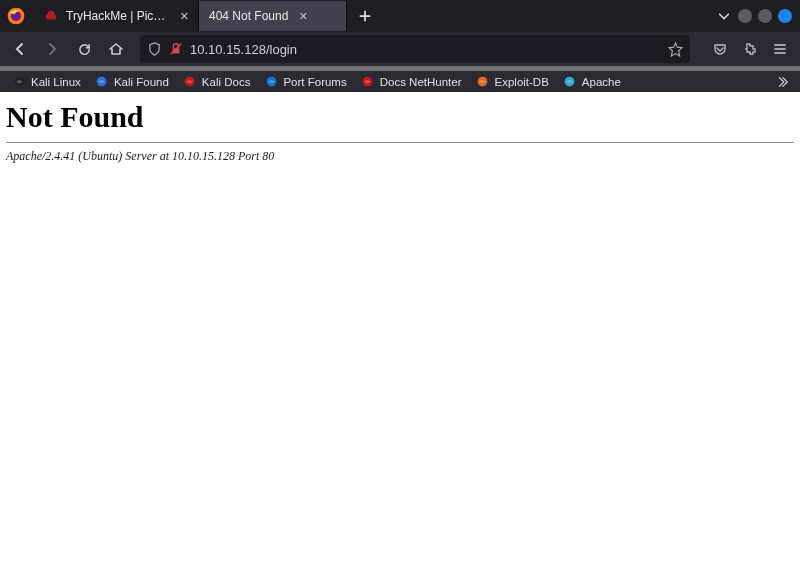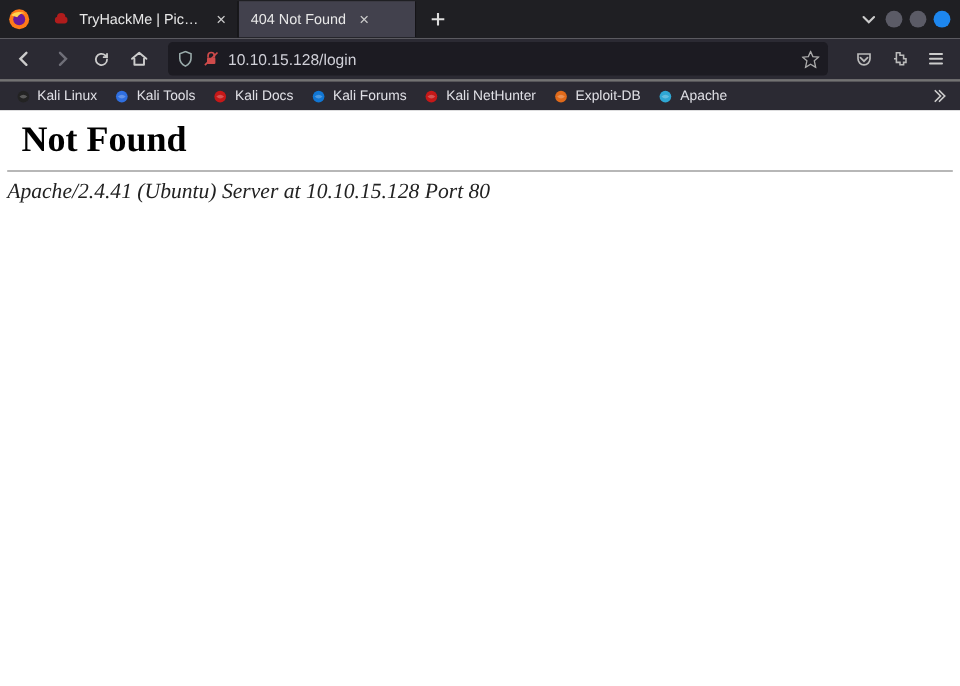--- a/index.html
+++ b/index.html
@@ -134,21 +134,21 @@
   }
   .nav-right {
     display: flex;
     gap: 2px;
     padding-left: 6px;
   }
 
   .bookmarks {
     height: 26px;
     background: #2b2a33;
-    border-top: 2px solid #737373;
+    border-top: 5px solid #737373;
     display: flex;
     align-items: center;
     padding: 0 6px;
     gap: 2px;
   }
   .bm {
     display: flex;
     align-items: center;
     gap: 5px;
     color: #e0e0e6;
@@ -168,33 +168,33 @@
   .page {
     flex: 1;
     background: #fff;
     color: #000;
     padding: 6px;
     font-family: "Times New Roman", Times, serif;
   }
   .page h1 {
     font-size: 30px;
     font-weight: bold;
-    margin: 2px 0 8px 12px;
+    margin: 2px 0 8px 0;
   }
   .page p {
     font-size: 15px;
     margin: 4px 0 8px 0;
   }
   .page hr {
     border: none;
     border-top: 1px solid #888;
     margin: 6px 0;
   }
   .page address {
-    font-size: 18px;
+    font-size: 12px;
     color: #222;
   }
   svg { display: block; }
 </style>
 </head>
 <body>
 
 <div class="tabbar">
   <span class="firefox-icon">
     <svg viewBox="0 0 24 24" width="20" height="20">
@@ -312,48 +312,48 @@
       </span>
       <span>Kali Linux</span>
     </div>
     <div class="bm">
       <span class="bm-icon">
         <svg viewBox="0 0 16 16" width="13" height="13">
           <circle cx="8" cy="8" r="6" fill="#2f6fe0"></circle>
           <path d="M4 8 Q8 4 12 8 Q8 12 4 8Z" fill="#fff" opacity="0.25"></path>
         </svg>
       </span>
-      <span>Kali Tools</span>
+      <span>Kali Found</span>
     </div>
     <div class="bm">
       <span class="bm-icon">
         <svg viewBox="0 0 16 16" width="13" height="13">
           <circle cx="8" cy="8" r="6" fill="#c61818"></circle>
           <path d="M4 8 Q8 4 12 8 Q8 12 4 8Z" fill="#fff" opacity="0.25"></path>
         </svg>
       </span>
       <span>Kali Docs</span>
     </div>
     <div class="bm">
       <span class="bm-icon">
         <svg viewBox="0 0 16 16" width="13" height="13">
           <circle cx="8" cy="8" r="6" fill="#1176d3"></circle>
           <path d="M4 8 Q8 4 12 8 Q8 12 4 8Z" fill="#fff" opacity="0.25"></path>
         </svg>
       </span>
-      <span>Kali Forums</span>
+      <span>Port Forums</span>
     </div>
     <div class="bm">
       <span class="bm-icon">
         <svg viewBox="0 0 16 16" width="13" height="13">
           <circle cx="8" cy="8" r="6" fill="#c61818"></circle>
           <path d="M4 8 Q8 4 12 8 Q8 12 4 8Z" fill="#fff" opacity="0.25"></path>
         </svg>
       </span>
-      <span>Kali NetHunter</span>
+      <span>Docs NetHunter</span>
     </div>
     <div class="bm">
       <span class="bm-icon">
         <svg viewBox="0 0 16 16" width="13" height="13">
           <circle cx="8" cy="8" r="6" fill="#e06a1a"></circle>
           <path d="M4 8 Q8 4 12 8 Q8 12 4 8Z" fill="#fff" opacity="0.25"></path>
         </svg>
       </span>
       <span>Exploit-DB</span>
     </div>

